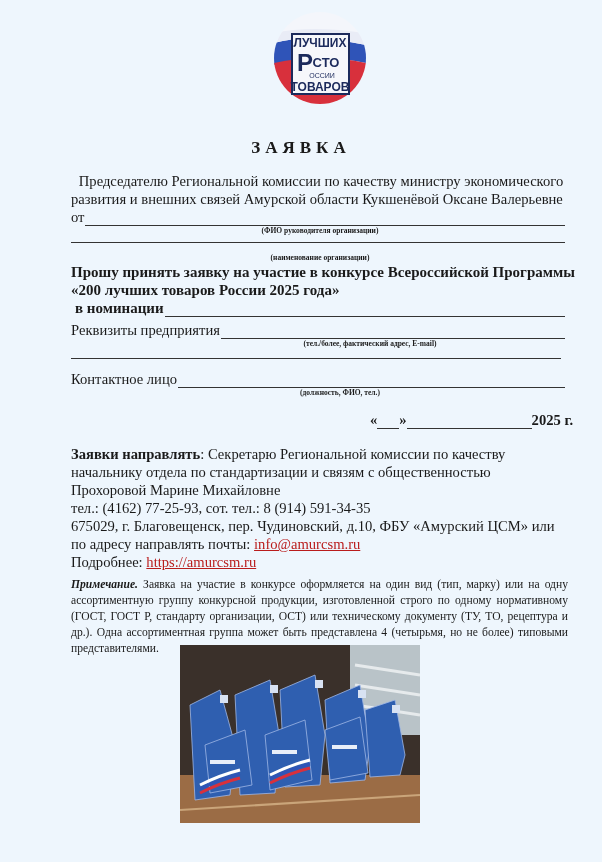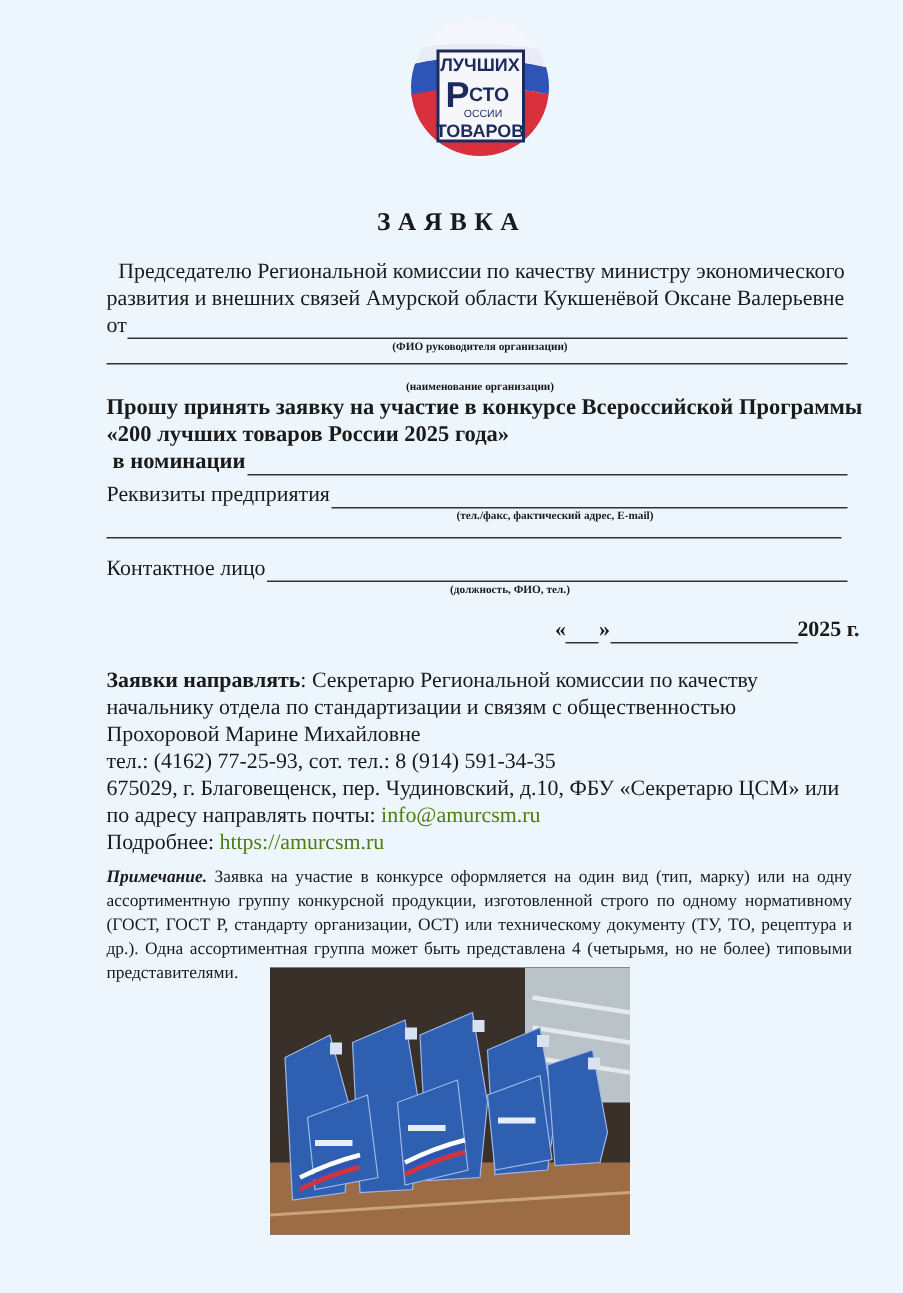--- a/index.html
+++ b/index.html
@@ -19,21 +19,21 @@
   }
   .block { position: absolute; left: 71px; width: 500px; }
   .txt { font-size: 14.6px; line-height: 18px; white-space: nowrap; }
   .bold { font-weight: bold; }
   .line-row { display: flex; align-items: flex-end; white-space: nowrap; }
   .fill-line { flex: 1; border-bottom: 1px solid #333; height: 14px; margin-left: 1px; }
   .full-line { position: absolute; left: 71px; width: 494px; border-bottom: 1px solid #333; }
   .hint { position: absolute; font-size: 7.5px; font-weight: bold; text-align: center; white-space: nowrap; }
   .date-row { position: absolute; left: 370px; top: 412px; display: flex; align-items: flex-end; font-size: 14.6px; font-weight: bold; }
   .date-row .ul { display: inline-block; border-bottom: 1px solid #333; height: 14px; }
-  a.link { color: #4d7c0f; }
+  a.link { color: #b91c1c; text-decoration: underline; }
   .note { position: absolute; left: 71px; width: 497px; top: 577px; font-size: 11.6px; line-height: 16px; text-align: justify; }
   .photo { position: absolute; left: 180px; top: 645px; width: 240px; height: 178px; overflow: hidden; background: #2b2520; }
   .photo svg { width: 100%; height: 100%; display: block; }
 </style>
 </head>
 <body>
 
 <div class="page">
 
   <div class="logo">
@@ -75,21 +75,21 @@
   <div class="block txt bold" style="top:281px; font-size:15px;">«200 лучших товаров России 2025 года»</div>
   <div class="block txt bold line-row" style="top:299px; left:75px; width:490px; font-size:15px;">
     <span>в номинации</span>
     <span class="fill-line"></span>
   </div>
 
   <div class="block txt line-row" style="top:321px; width:494px;">
     <span>Реквизиты предприятия</span>
     <span class="fill-line"></span>
   </div>
-  <div class="hint" style="left:290px; top:339px; width:160px;">(тел./факс, фактический адрес, E-mail)</div>
+  <div class="hint" style="left:290px; top:339px; width:160px;">(тел./более, фактический адрес, E-mail)</div>
   <div class="full-line" style="top:358px; width:490px;"></div>
 
   <div class="block txt line-row" style="top:370px; width:494px;">
     <span>Контактное лицо</span>
     <span class="fill-line"></span>
   </div>
   <div class="hint" style="left:290px; top:388px; width:100px;">(должность, ФИО, тел.)</div>
 
   <div class="date-row">
     <span>«</span>
@@ -98,21 +98,21 @@
     <span class="ul" style="width:125px;"></span>
     <span>2025 г.</span>
   </div>
 
   <div class="block txt" style="top:445px;">
     <span class="bold">Заявки направлять</span><span>: Секретарю Региональной комиссии по качеству</span>
   </div>
   <div class="block txt" style="top:463px;">начальнику отдела по стандартизации и связям с общественностью</div>
   <div class="block txt" style="top:481px;">Прохоровой Марине Михайловне</div>
   <div class="block txt" style="top:499px;">тел.: (4162) 77-25-93, сот. тел.: 8 (914) 591-34-35</div>
-  <div class="block txt" style="top:517px;">675029, г. Благовещенск, пер. Чудиновский, д.10, ФБУ «Секретарю ЦСМ» или</div>
+  <div class="block txt" style="top:517px;">675029, г. Благовещенск, пер. Чудиновский, д.10, ФБУ «Амурский ЦСМ» или</div>
   <div class="block txt" style="top:535px;">
     <span>по адресу направлять почты: </span><a class="link">info@amurcsm.ru</a>
   </div>
   <div class="block txt" style="top:553px;">
     <span>Подробнее: </span><a class="link">https://amurcsm.ru</a>
   </div>
 
   <div class="note">
     <span class="bold" style="font-style:italic;">Примечание.</span><span> Заявка на участие в конкурсе оформляется на один вид (тип, марку) или на одну ассортиментную группу конкурсной продукции, изготовленной строго по одному нормативному (ГОСТ, ГОСТ Р, стандарту организации, ОСТ) или техническому документу (ТУ, ТО, рецептура и др.). Одна ассортиментная группа может быть представлена 4 (четырьмя, но не более) типовыми представителями.</span>
   </div>

